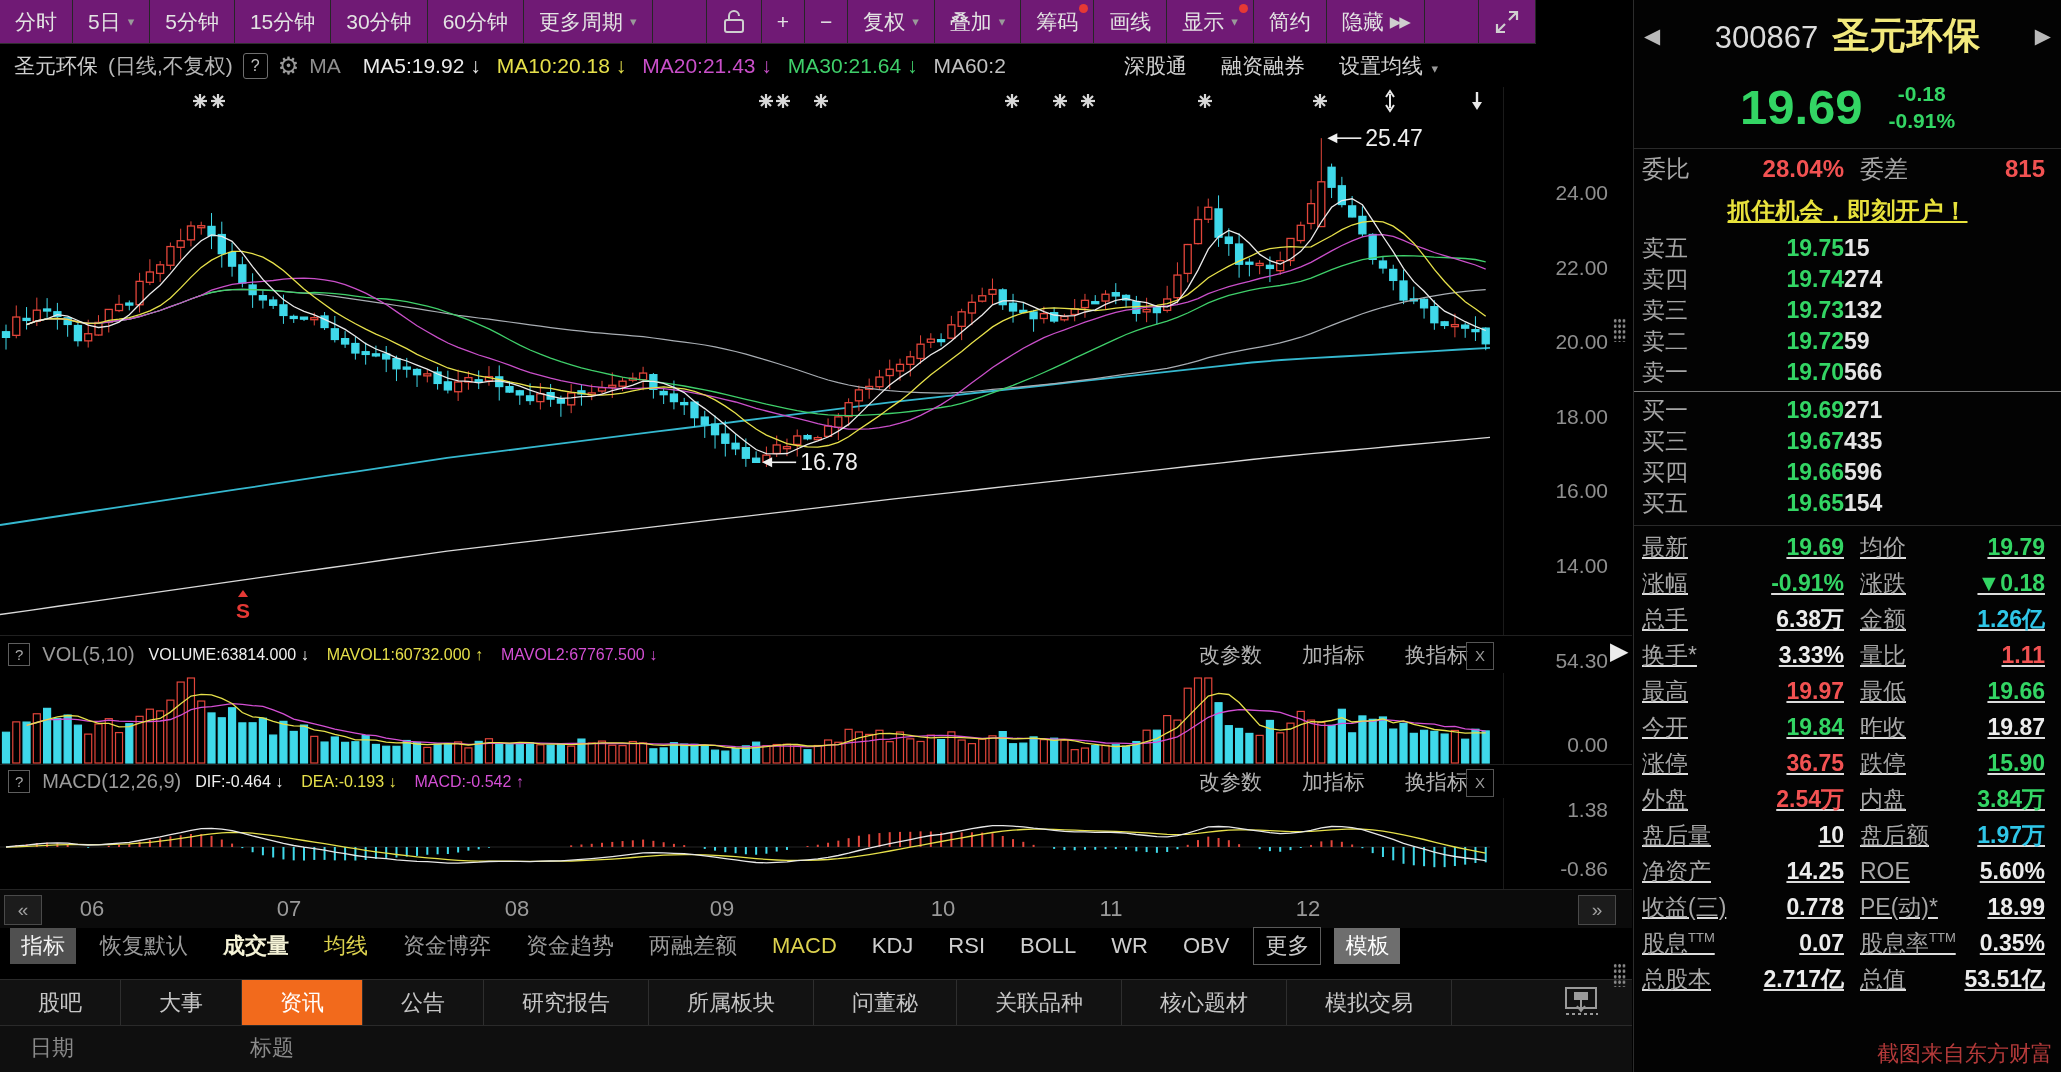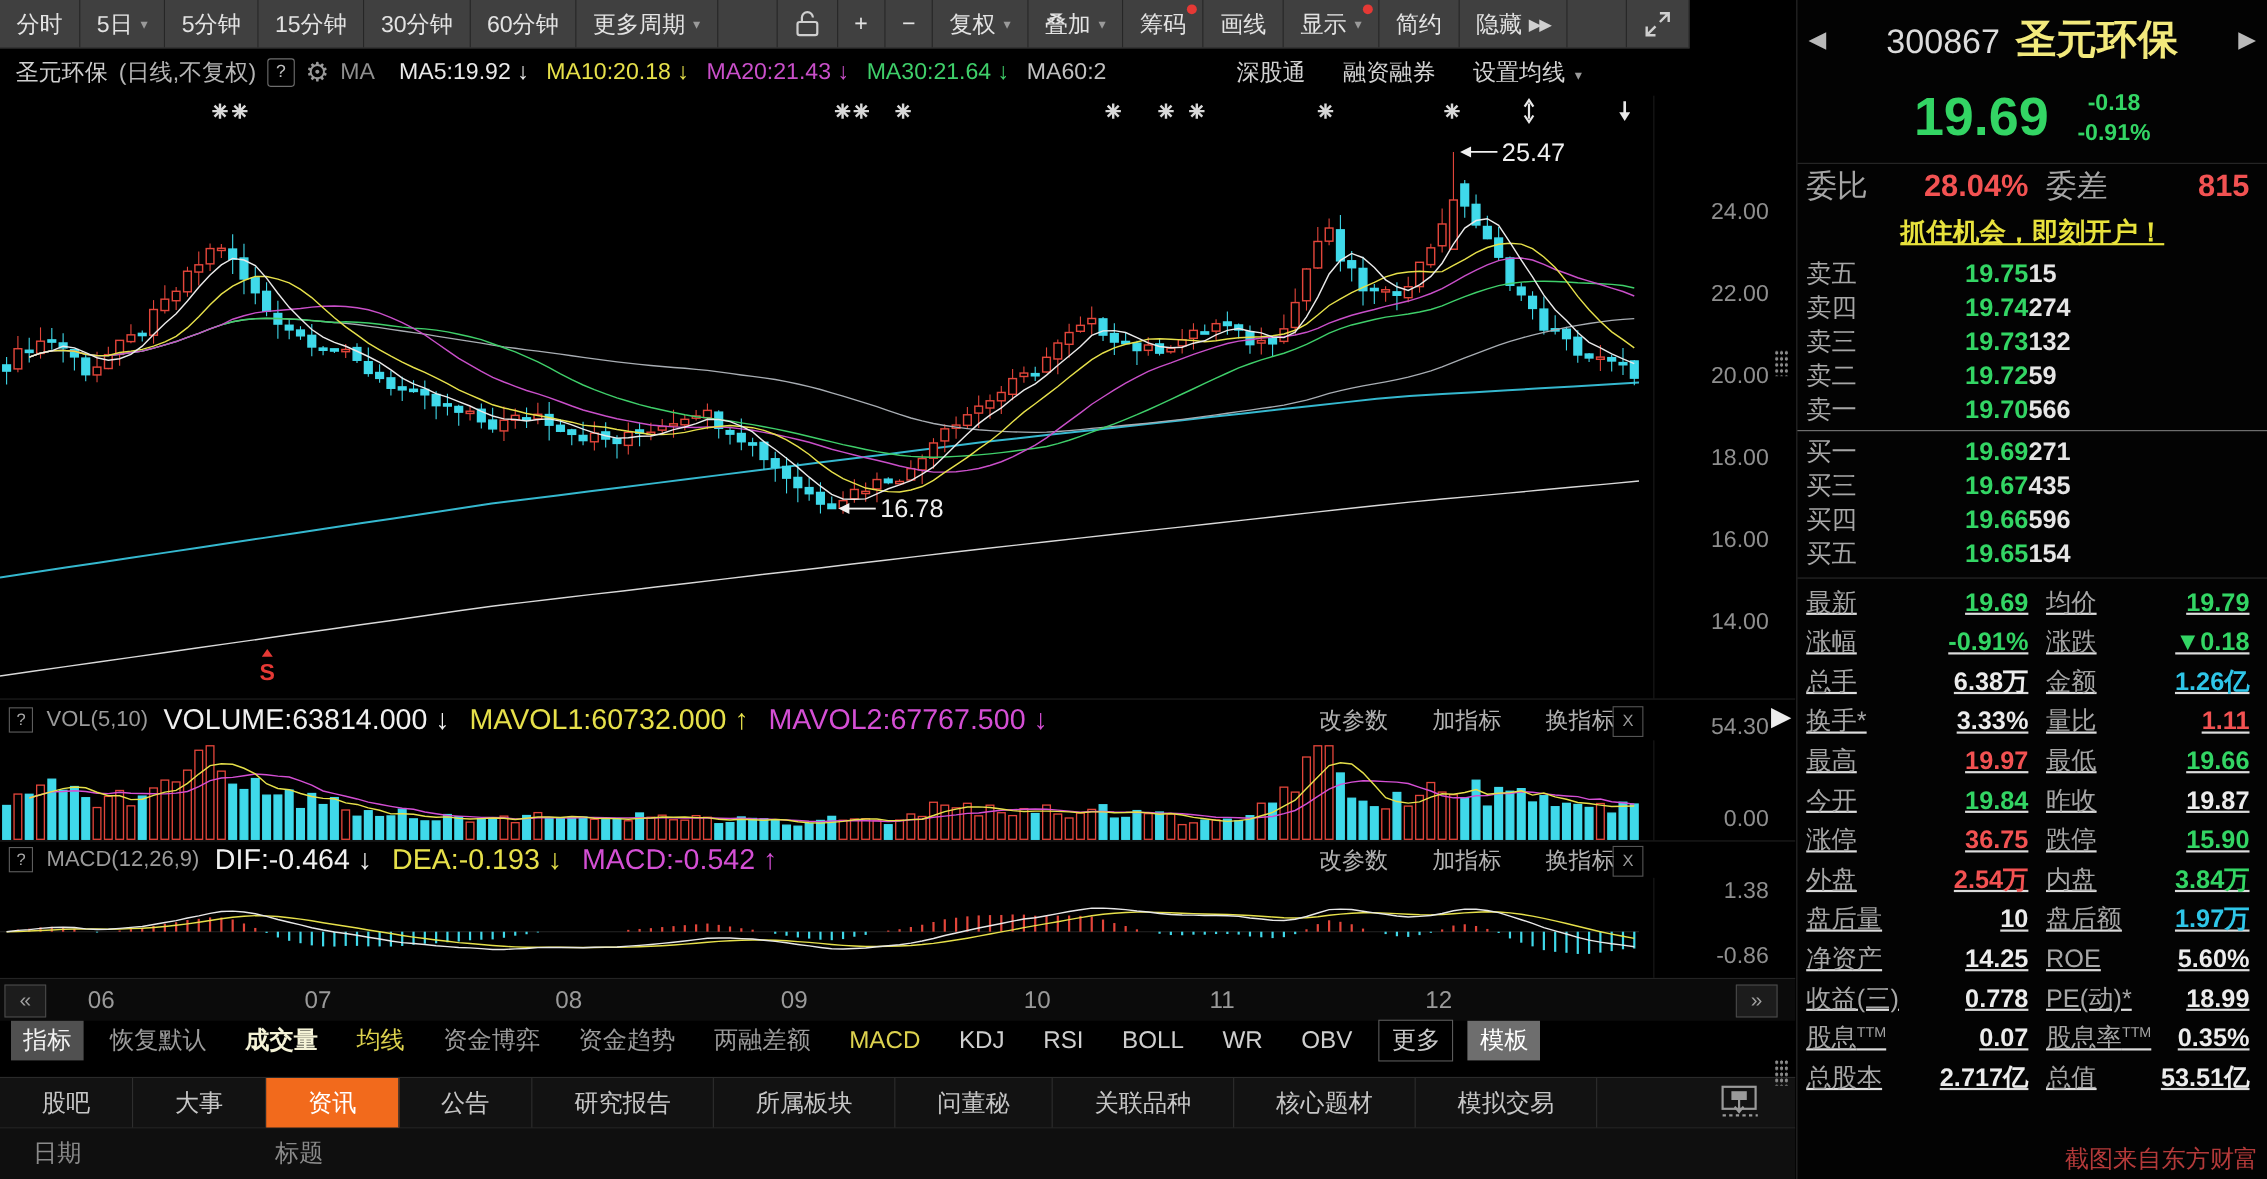--- a/index.html
+++ b/index.html
@@ -1,20 +1,20 @@
 <!DOCTYPE html>
 <html><head>
 <meta charset="utf-8">
 <style>
   html,body{margin:0;padding:0;background:#000;}
   body{font-family:"Liberation Sans","DejaVu Sans",sans-serif;}
   .app{position:relative;width:2061px;height:1072px;background:#000;overflow:hidden;color:#ddd;}
 
   
-  .toolbar{position:absolute;left:0;top:0;width:1536px;height:44px;background:#404040;
+  .toolbar{position:absolute;left:0;top:0;width:1536px;height:44px;background:#701a75;
     border-bottom:1px solid #2e2e2e;display:flex;align-items:stretch;box-sizing:border-box;}
   .tb-item{display:flex;align-items:center;padding:0 15px;border-right:1px solid #262626;
     font-size:21px;color:#e3e3e3;position:relative;white-space:nowrap;}
   .tb-caret{font-size:13px;color:#9a9a9a;margin-left:7px;}
   .tb-dot{position:absolute;top:4px;right:5px;width:9px;height:9px;border-radius:50%;background:#e53935;}
   .tb-spacer{width:66px;border-right:1px solid #262626;}
   .tb-chev{color:#cfcfcf;font-size:15px;margin-left:6px;letter-spacing:-2px;}
 
   
   .chart-header{position:absolute;left:0;top:45px;width:1632px;height:42px;display:flex;
@@ -37,21 +37,21 @@
   #macd-svg{position:absolute;left:0;top:798px;}
   .col-divider{position:absolute;left:1503px;top:87px;width:1px;height:802px;background:#1a1a1a;}
   .ylab{position:absolute;left:1468px;width:140px;text-align:right;color:#8f8f8f;font-size:21px;height:26px;line-height:26px;}
 
   .sub-header{position:absolute;left:0;width:1632px;display:flex;align-items:center;
     font-size:20px;color:#9a9a9a;padding-left:8px;box-sizing:border-box;border-top:1px solid #202020;background:#000;}
   #vol-header{top:635px;height:38px;}
   #macd-header{top:764px;height:34px;}
   .sh-help{border:1px solid #5e5e5e;color:#a8a8a8;font-size:15px;padding:0 6px;margin-right:12px;line-height:21px;}
   .sh-name{color:#9a9a9a;margin-right:14px;white-space:nowrap;}
-  .sh-item{margin-right:18px;white-space:nowrap;font-size:26px;}
+  .sh-item{margin-right:18px;white-space:nowrap;font-size:16px;}
   .panel-links{position:absolute;left:1199px;top:0;height:100%;display:flex;gap:40px;align-items:center;color:#b2b2b2;font-size:21px;}
   .close-box{position:absolute;left:1466px;top:50%;margin-top:-13px;width:26px;height:26px;border:1px solid #555;
     color:#9a9a9a;display:flex;align-items:center;justify-content:center;font-size:15px;}
 
   
   .xaxis-row{position:absolute;left:0;top:889px;width:1632px;height:39px;border-top:1px solid #232323;background:#0b0b0b;}
   .month{position:absolute;top:6px;transform:translateX(-50%);color:#9a9a9a;font-size:22px;}
   .axis-btn{position:absolute;top:5px;width:36px;height:28px;border:1px solid #4a4a4a;background:#1c1c1c;
     color:#a0a0a0;display:flex;align-items:center;justify-content:center;font-size:19px;}
 
@@ -970,21 +970,21 @@
       <span class="rp-arrow">▶</span>
     </div>
     <div class="rp-price-row">
       <span class="rp-price">19.69</span>
       <span class="rp-chg">
         <span>-0.18</span>
         <span>-0.91%</span>
       </span>
     </div>
     <div class="rp-div"></div>
-    <div class="stat-row" style="height:40px;font-size:28px;">
+    <div class="stat-row" style="height:40px;font-size:24px;">
       <span class="g1l">委比</span>
       <span class="g1v c-red">28.04%</span>
       <span class="g2l">委差</span>
       <span class="g2v c-red">815</span>
     </div>
     <div class="rp-ad">
       <span>抓住机会，即刻开户！</span>
     </div>
     <div id="asks">
         <div class="ob-row">

